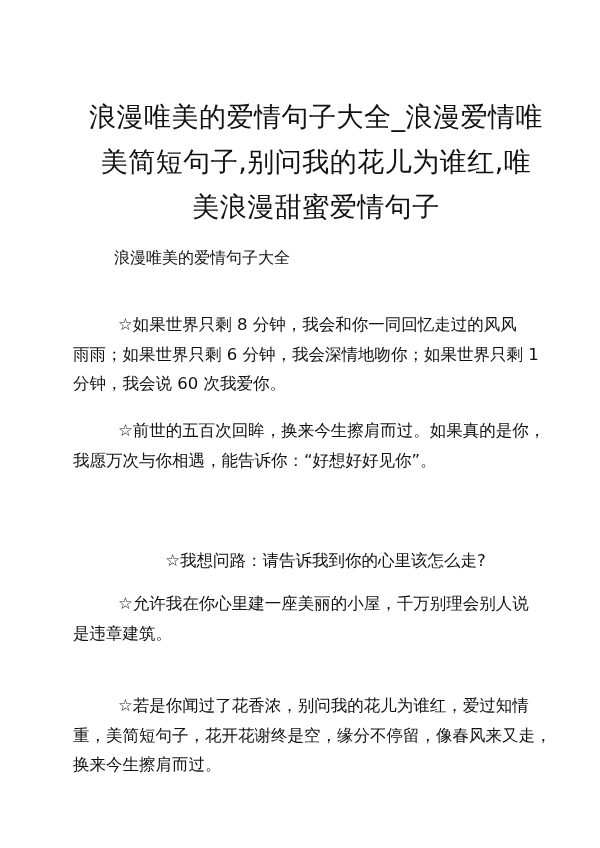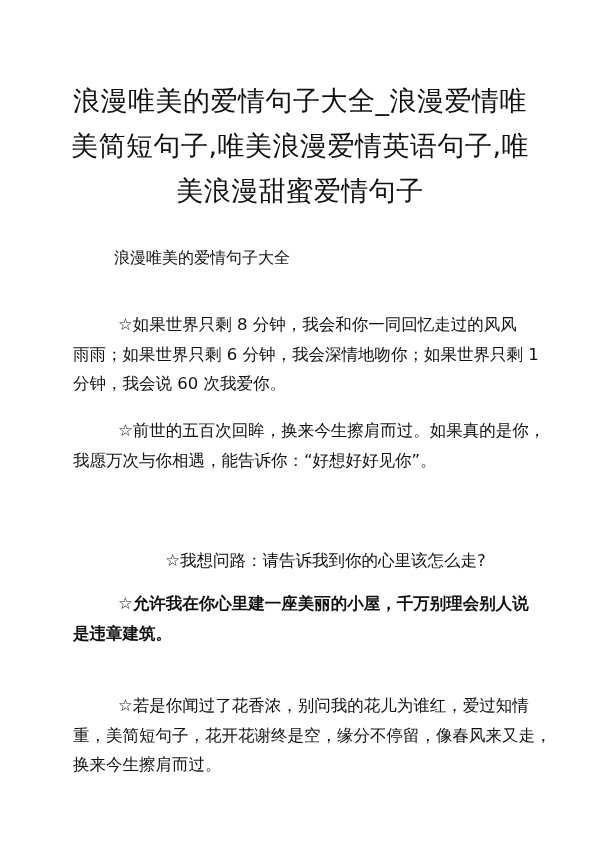--- a/index.html
+++ b/index.html
@@ -18,21 +18,21 @@
     .title {
       position: absolute;
       left: 60px;
       top: 78px;
       width: 480px;
       text-align: center;
       font-size: 27px;
       line-height: 45px;
       letter-spacing: 0.5px;
       color: #111;
-      margin: 0;
+      margin: 16px;
       font-weight: normal;
     }
     .title .line { display: block; white-space: nowrap; }
     .section-heading {
       position: absolute;
       left: 114px;
       top: 247px;
       font-size: 16px;
       line-height: 22px;
       margin: 0;
@@ -45,29 +45,29 @@
       width: 460px;
       font-size: 16.5px;
       line-height: 29.5px;
       margin: 0;
     }
     .para .line { display: block; white-space: nowrap; }
     .para .line.first { padding-left: 45px; }
     #p1 { top: 310px; }
     #p2 { top: 416px; }
     #p3 { top: 546px; text-align: center; }
-    #p4 { top: 589px; font-weight: bold; }
+    #p4 { top: 589px; }
     #p5 { top: 691px; }
   </style>
 </head>
 <body>
 
 <h1 class="title">
   <span class="line">浪漫唯美的爱情句子大全_浪漫爱情唯</span>
-  <span class="line">美简短句子,唯美浪漫爱情英语句子,唯</span>
+  <span class="line">美简短句子,别问我的花儿为谁红,唯</span>
   <span class="line">美浪漫甜蜜爱情句子</span>
 </h1>
 
 <h2 class="section-heading">浪漫唯美的爱情句子大全</h2>
 
 <div class="para" id="p1">
   <span class="line first">☆如果世界只剩 8 分钟，我会和你一同回忆走过的风风</span>
   <span class="line">雨雨；如果世界只剩 6 分钟，我会深情地吻你；如果世界只剩 1</span>
   <span class="line">分钟，我会说 60 次我爱你。</span>
 </div>

